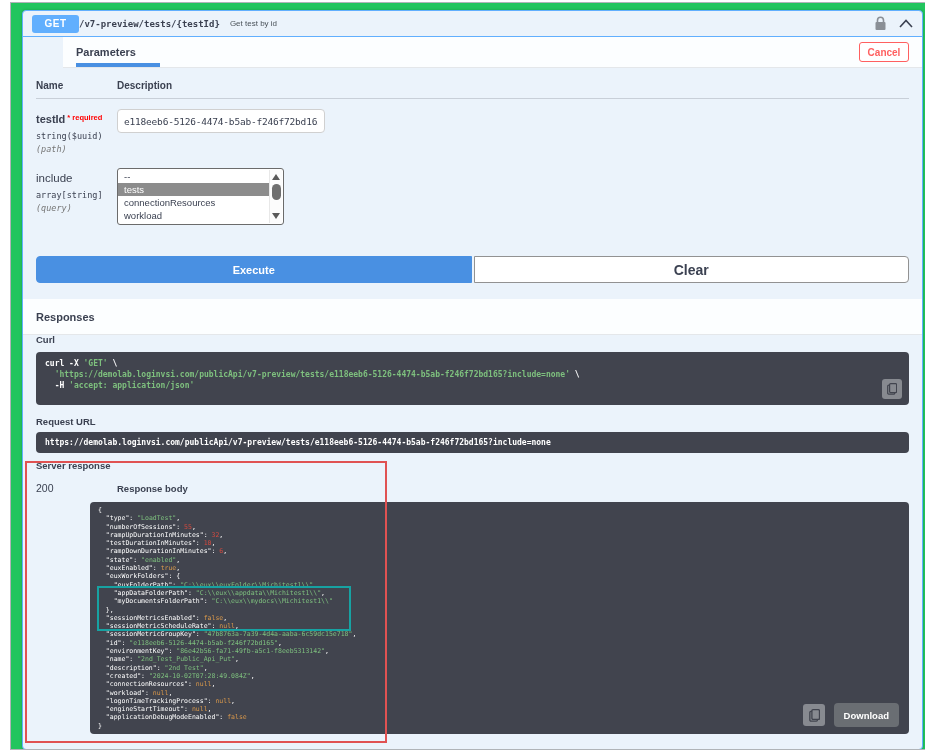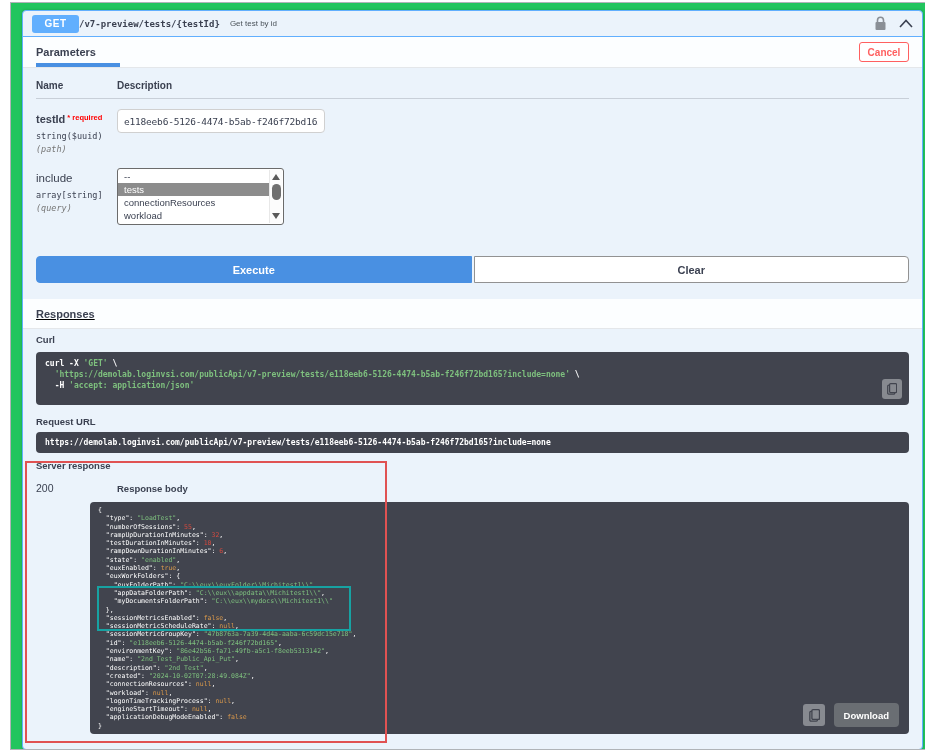--- a/index.html
+++ b/index.html
@@ -15,21 +15,21 @@
              padding:0 9px; border-bottom:1px solid #61affe; cursor:pointer; }
   .method-badge { background:#61affe; color:#fff; font-weight:bold; font-size:10px; border-radius:3px;
                   width:47px; height:18px; display:flex; align-items:center; justify-content:center; letter-spacing:.5px; }
   .endpoint-path { font-family:"DejaVu Sans Mono", monospace; font-weight:bold; font-size:9px; color:#3b4151; margin-left:0; }
   .endpoint-summary { font-size:8px; color:#4a5259; margin-left:10px; }
   .summary-right { margin-left:auto; display:flex; align-items:center; gap:12px; }
 
   
   .sec-header { position:absolute; left:0; right:0; background:rgba(255,255,255,.85); display:flex; align-items:center;
                 padding:0 13px; border-bottom:1px solid rgba(59,65,81,.12); }
-  .params-header { top:26px; height:31px; }
+  .params-header { top:26px; height:31px;margin-left:40px; }
   .sec-title { font-size:11px; font-weight:bold; color:#3b4151; }
   .tab-underline { position:absolute; left:13px; bottom:0; width:84px; height:4px; background:#4990e2; }
   .cancel-button { margin-left:auto; width:50px; height:20px; background:#fff; border:1px solid #ff6060; border-radius:3px;
                    color:#ff6060; font-size:10px; font-weight:bold; font-family:"Liberation Sans",sans-serif; cursor:pointer; }
 
   
   .params-table { position:absolute; left:13px; right:13px; top:57px; }
   .t-head { display:flex; padding:12px 0 7px 0; border-bottom:1px solid rgba(59,65,81,.2); }
   .t-head .col1, .row .col1 { width:81px; flex:none; }
   .t-head span { font-size:10px; font-weight:bold; color:#3b4151; }
@@ -51,23 +51,23 @@
   .lb-up, .lb-down { position:absolute; left:2px; width:0; height:0; border-left:4.5px solid transparent; border-right:4.5px solid transparent; }
   .lb-up { top:4px; border-bottom:6px solid #5a5a5a; }
   .lb-down { bottom:4px; border-top:6px solid #5a5a5a; }
   .lb-thumb { position:absolute; left:2px; top:14px; width:9px; height:16px; background:#6f6f6f; border-radius:5px; }
 
   
   .execute-row { position:absolute; left:13px; right:13px; top:245px; height:27px; display:flex; gap:2px; }
   .execute-button { flex:1; background:#4990e2; border:1px solid #4990e2; border-radius:4px 0 0 4px; color:#fff;
                     font-size:11px; font-weight:bold; font-family:"Liberation Sans",sans-serif; cursor:pointer; }
   .clear-button { flex:1; background:#fff; border:1px solid #929292; border-radius:0 4px 4px 0; color:#3b4151;
-                  font-size:11px; font-weight:bold; font-family:"Liberation Sans",sans-serif; cursor:pointer; }
-
-  .responses-header { top:288px; height:30px;text-decoration:underline; }
+                  font-size:14px; font-weight:bold; font-family:"Liberation Sans",sans-serif; cursor:pointer; }
+
+  .responses-header { top:288px; height:36px; }
 
   
   .responses-body { position:absolute; left:13px; right:13px; top:318px; bottom:0; }
   .blk-label { font-size:9.5px; font-weight:bold; color:#3b4151; line-height:14px; }
   .curl-label { margin:4px 0 5px 0; }
   .code-box { background:#41444e; border-radius:4px; color:#fff; position:relative; }
   .curl-box { height:53px; padding:6px 9px; }
   .curl-box pre { font-family:"DejaVu Sans Mono", monospace; font-size:8px; line-height:11px; white-space:pre; font-weight:bold; }
   .requrl-label { margin:10px 0 3px 0; }
   .url-box { height:21px; padding:0 9px; display:flex; align-items:center; }

